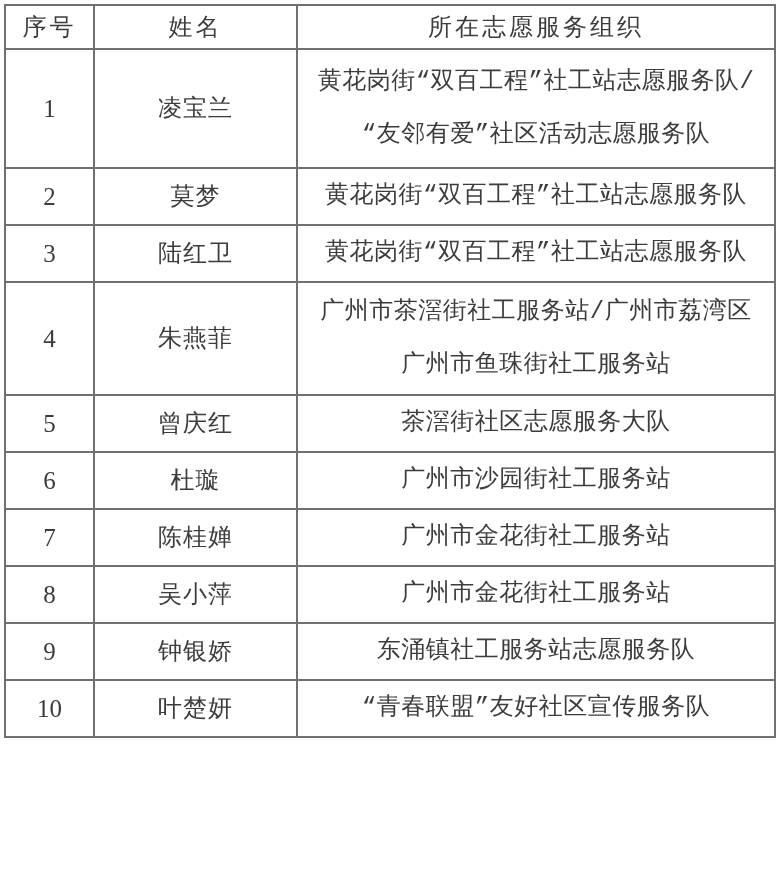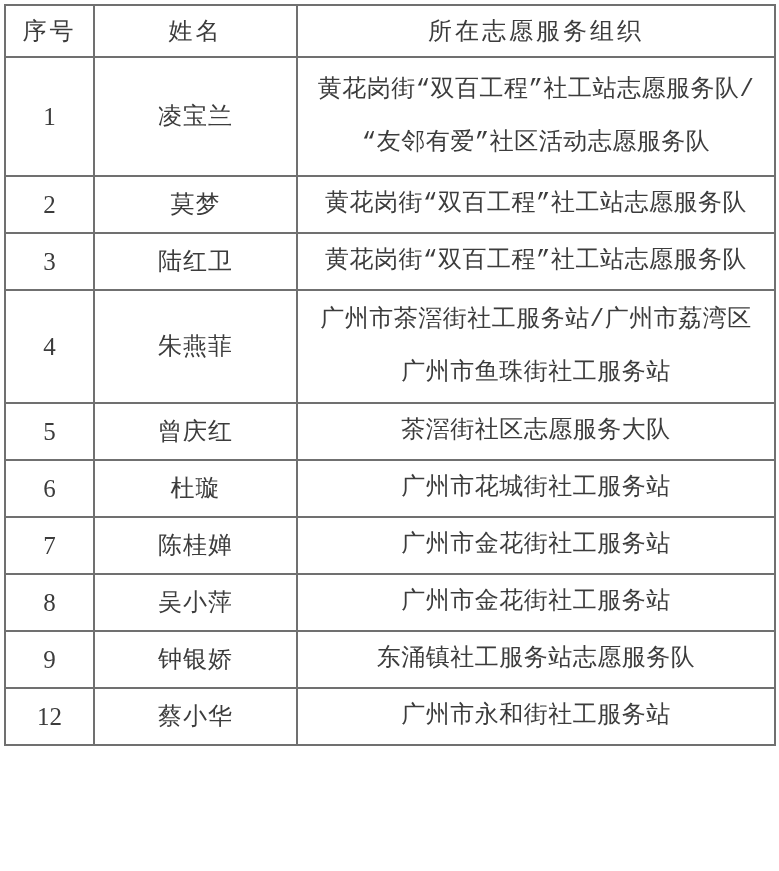--- a/index.html
+++ b/index.html
@@ -29,21 +29,21 @@
     border: 2px solid #707070;
     text-align: center;
     vertical-align: middle;
     padding: 0 2px;
     overflow: hidden;
   }
   col.c-num  { width: 89px; }
   col.c-name { width: 203px; }
   col.c-org  { width: 478px; }
 
-  thead tr { height: 52px; }
+  thead tr { height: 44px; }
   tbody tr { height: 57px; }
   tbody tr.tall-1 { height: 119px; }
   tbody tr.tall-2 { height: 113px; }
 
   th {
     font-size: 24px;
     font-weight: normal;
     letter-spacing: 3px;
     color: #3c3c3c;
   }
@@ -103,37 +103,37 @@
 广州市鱼珠街社工服务站</td>
       </tr>
       <tr>
         <td class="cell-num">5</td>
         <td class="cell-name">曾庆红</td>
         <td class="cell-org">茶滘街社区志愿服务大队</td>
       </tr>
       <tr>
         <td class="cell-num">6</td>
         <td class="cell-name">杜璇</td>
-        <td class="cell-org">广州市花城街社工服务站</td>
+        <td class="cell-org">广州市沙园街社工服务站</td>
       </tr>
       <tr>
         <td class="cell-num">7</td>
         <td class="cell-name">陈桂婵</td>
         <td class="cell-org">广州市金花街社工服务站</td>
       </tr>
       <tr>
         <td class="cell-num">8</td>
         <td class="cell-name">吴小萍</td>
         <td class="cell-org">广州市金花街社工服务站</td>
       </tr>
       <tr>
         <td class="cell-num">9</td>
         <td class="cell-name">钟银娇</td>
         <td class="cell-org">东涌镇社工服务站志愿服务队</td>
       </tr>
       <tr>
-        <td class="cell-num">12</td>
-        <td class="cell-name">蔡小华</td>
-        <td class="cell-org">广州市永和街社工服务站</td>
+        <td class="cell-num">10</td>
+        <td class="cell-name">叶楚妍</td>
+        <td class="cell-org">“青春联盟”友好社区宣传服务队</td>
       </tr>
     </tbody>
   </table>
 </div>
 
 </body></html>

